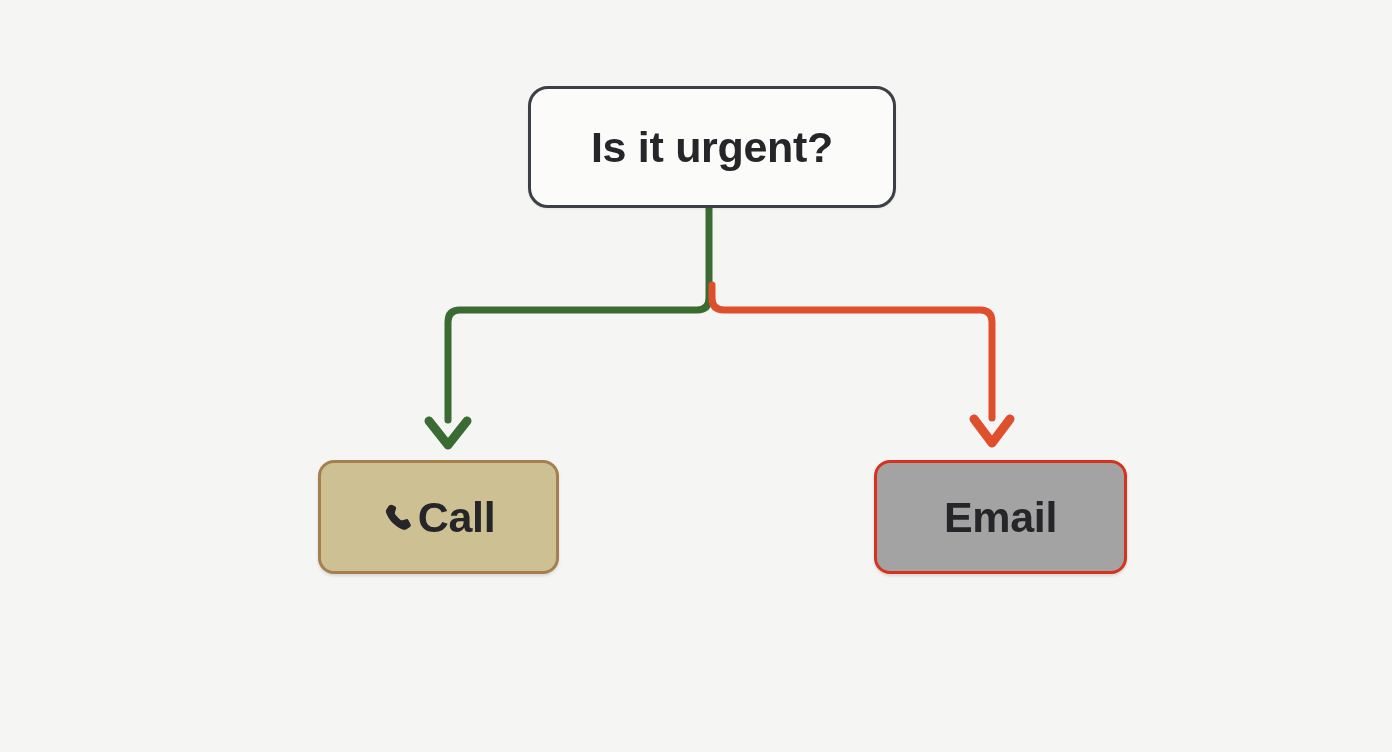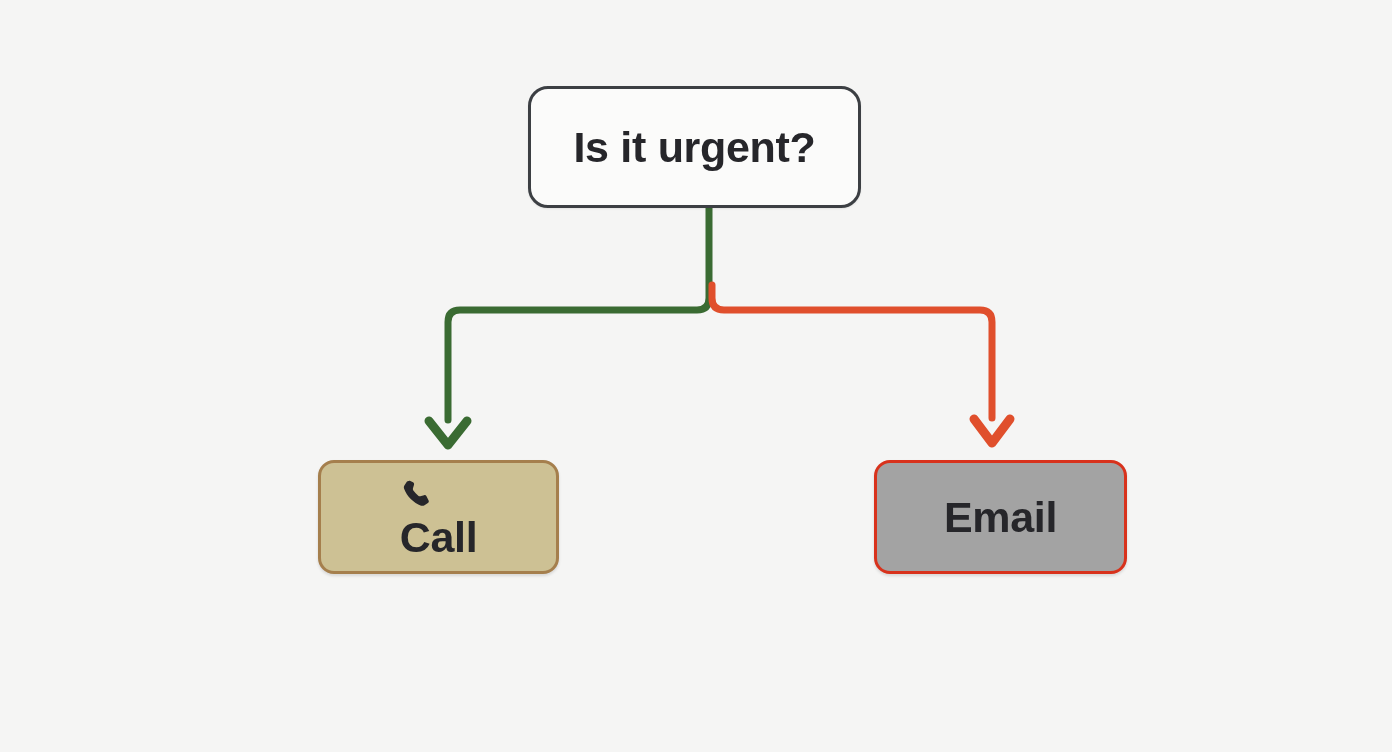--- a/index.html
+++ b/index.html
@@ -41,21 +41,21 @@
   }
   .node-label {
     white-space: nowrap;
     line-height: 1;
   }
 
   
   #node-decision {
     left: 528px;
     top: 86px;
-    width: 333px;
+    width: 368px;
     height: 122px;
     background: #fbfbfa;
     border-width: 3px;
     border-color: #3c3f43;
     border-radius: 20px;
     font-size: 43px;
     font-weight: bold;
     box-shadow: 0 1px 2px rgba(0,0,0,0.08);
   }
 
@@ -84,23 +84,22 @@
     border-width: 3px;
     border-color: #d8321c;
     border-radius: 16px;
     font-size: 43px;
     font-weight: bold;
     box-shadow: 0 2px 3px rgba(0,0,0,0.12);
   }
 
   .node-inner {
     display: flex;
-    align-items: flex-start;
+    align-items: flex-end;
     gap: 1px;
-    flex-direction: column;
   }
   .phone-icon {
     display: inline-flex;
     align-items: center;
     width: 34px;
     height: 40px;
     margin-right: 1px;
   }
   .phone-icon svg { display: block; }
 </style>

